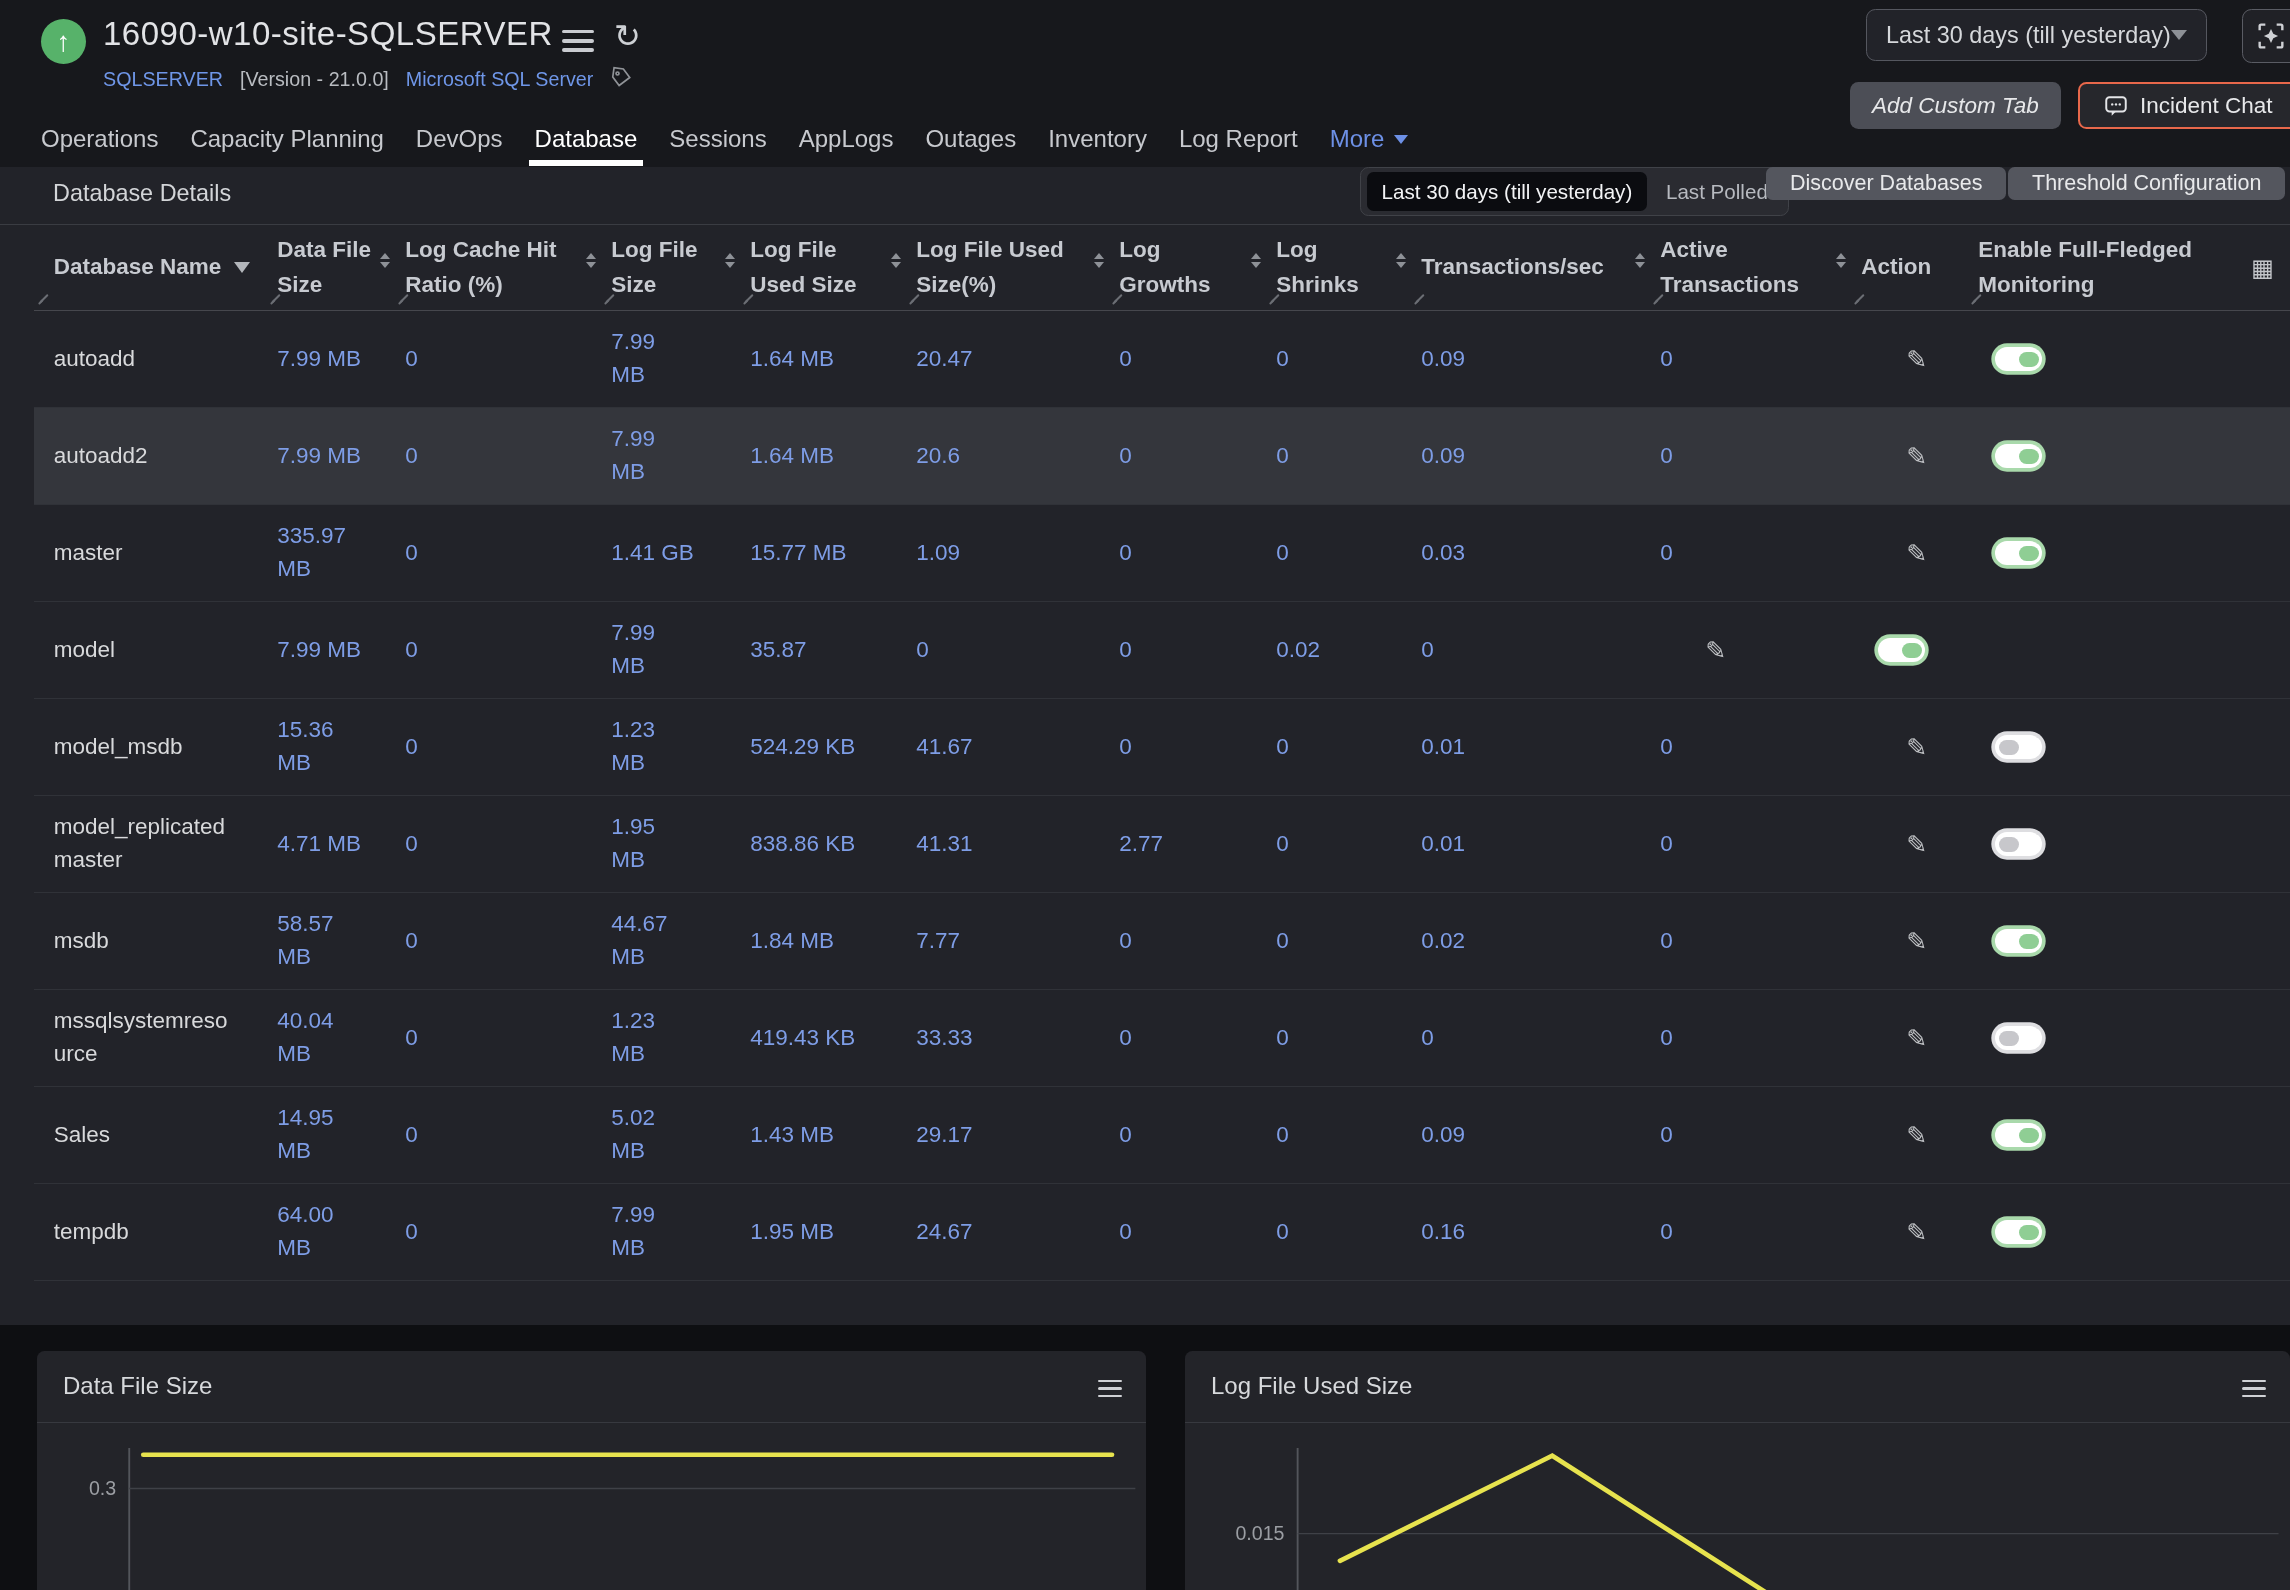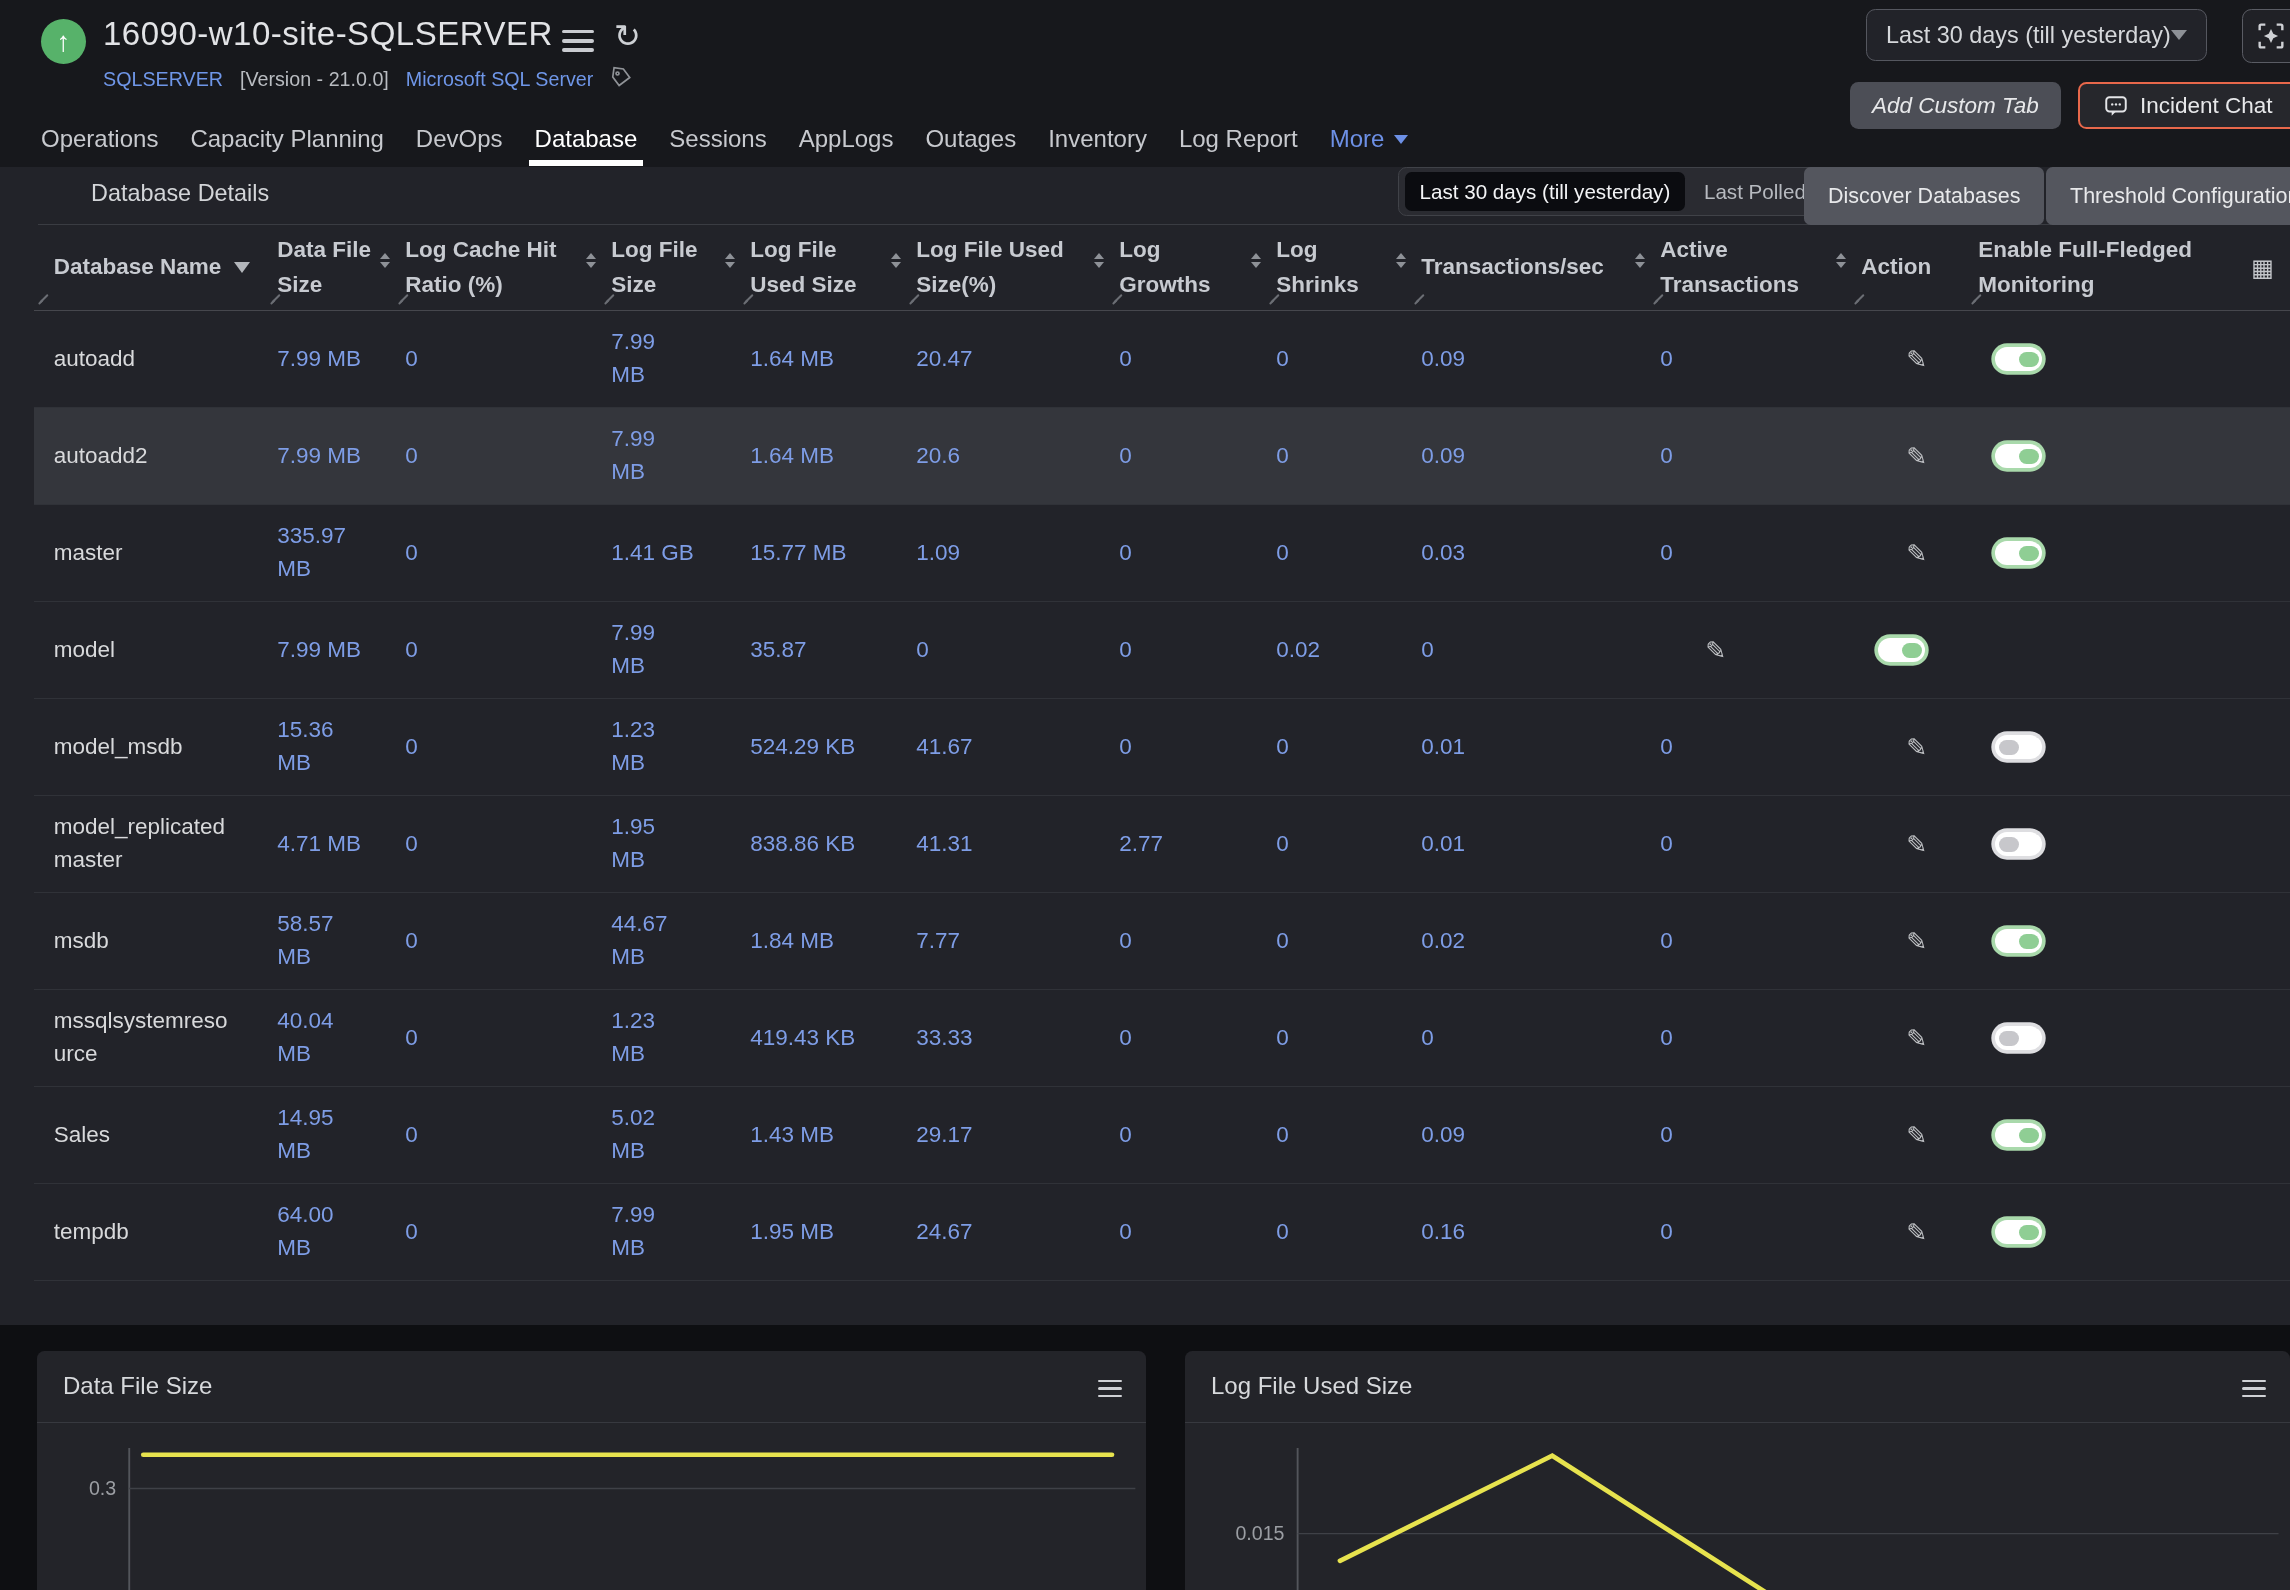--- a/index.html
+++ b/index.html
@@ -35,27 +35,27 @@
   
   .tabs{position:absolute;top:108px;left:41px;display:flex;gap:32px;font-size:24px;color:#c7c9ce;height:58px;align-items:flex-end;}
   .tab{cursor:pointer;position:relative;padding-bottom:13px;}
   .tab.active{color:#ffffff;font-weight:500;}
   .tab.active::after{content:"";position:absolute;left:-5.6px;right:-5.6px;bottom:0;height:5.6px;background:#ffffff;}
   .tab.more{color:#6d90e6;display:flex;align-items:center;gap:9.4px;}
   .tab.more .caret{border-top-color:#6d90e6;border-left-width:7.5px;border-right-width:7.5px;border-top-width:9.4px;}
 
   
   .card{position:absolute;top:167px;left:0;width:2291px;height:1158px;background:#222329;}
-  .sec-head{position:relative;height:58px;border-bottom:0.9px solid #3a3c42;margin-left:38px;}
+  .sec-head{position:relative;height:58px;border-bottom:0.9px solid #3a3c42;}
   .sec-title{position:absolute;left:53px;top:13px;font-size:23.4px;color:#d3d5d8;}
   .seg{position:absolute;left:1360px;top:0px;height:49px;background:#2a2b31;border:0.9px solid #404248;border-radius:8.4px;
     display:flex;align-items:center;padding:0 5.6px;gap:3.7px;}
   .seg .opt{font-size:20.6px;padding:7.5px 15px;border-radius:6.6px;color:#b7bac0;cursor:pointer;white-space:nowrap;}
   .seg .opt.sel{background:#0b0c10;color:#f3f4f6;}
-  .sec-btn{position:absolute;top:0;height:58px;background:#54565e;border:none;border-radius:6.6px;color:#e8e9eb;
+  .sec-btn{position:absolute;top:0;height:33px;background:#54565e;border:none;border-radius:6.6px;color:#e8e9eb;
     font-size:21.5px;padding:0 24px;cursor:pointer;white-space:nowrap;}
   .sec-btn.discover{left:1766px;}
   .sec-btn.threshold{left:2008px;}
 
   
   .tbl{padding:0 0 0 34px;}
   .gridrow{display:grid;grid-template-columns:232px 128px 206px 139px 166px 203px 157px 145px 239px 201px 117px 272px 1fr;}
   .thead{height:86px;border-bottom:1.9px solid #46474d;}
   .th{position:relative;display:flex;align-items:center;padding-left:11.2px;font-size:22.5px;font-weight:600;color:#c7cad0;}
   .th .lbl{white-space:pre-line;line-height:1.55;}

